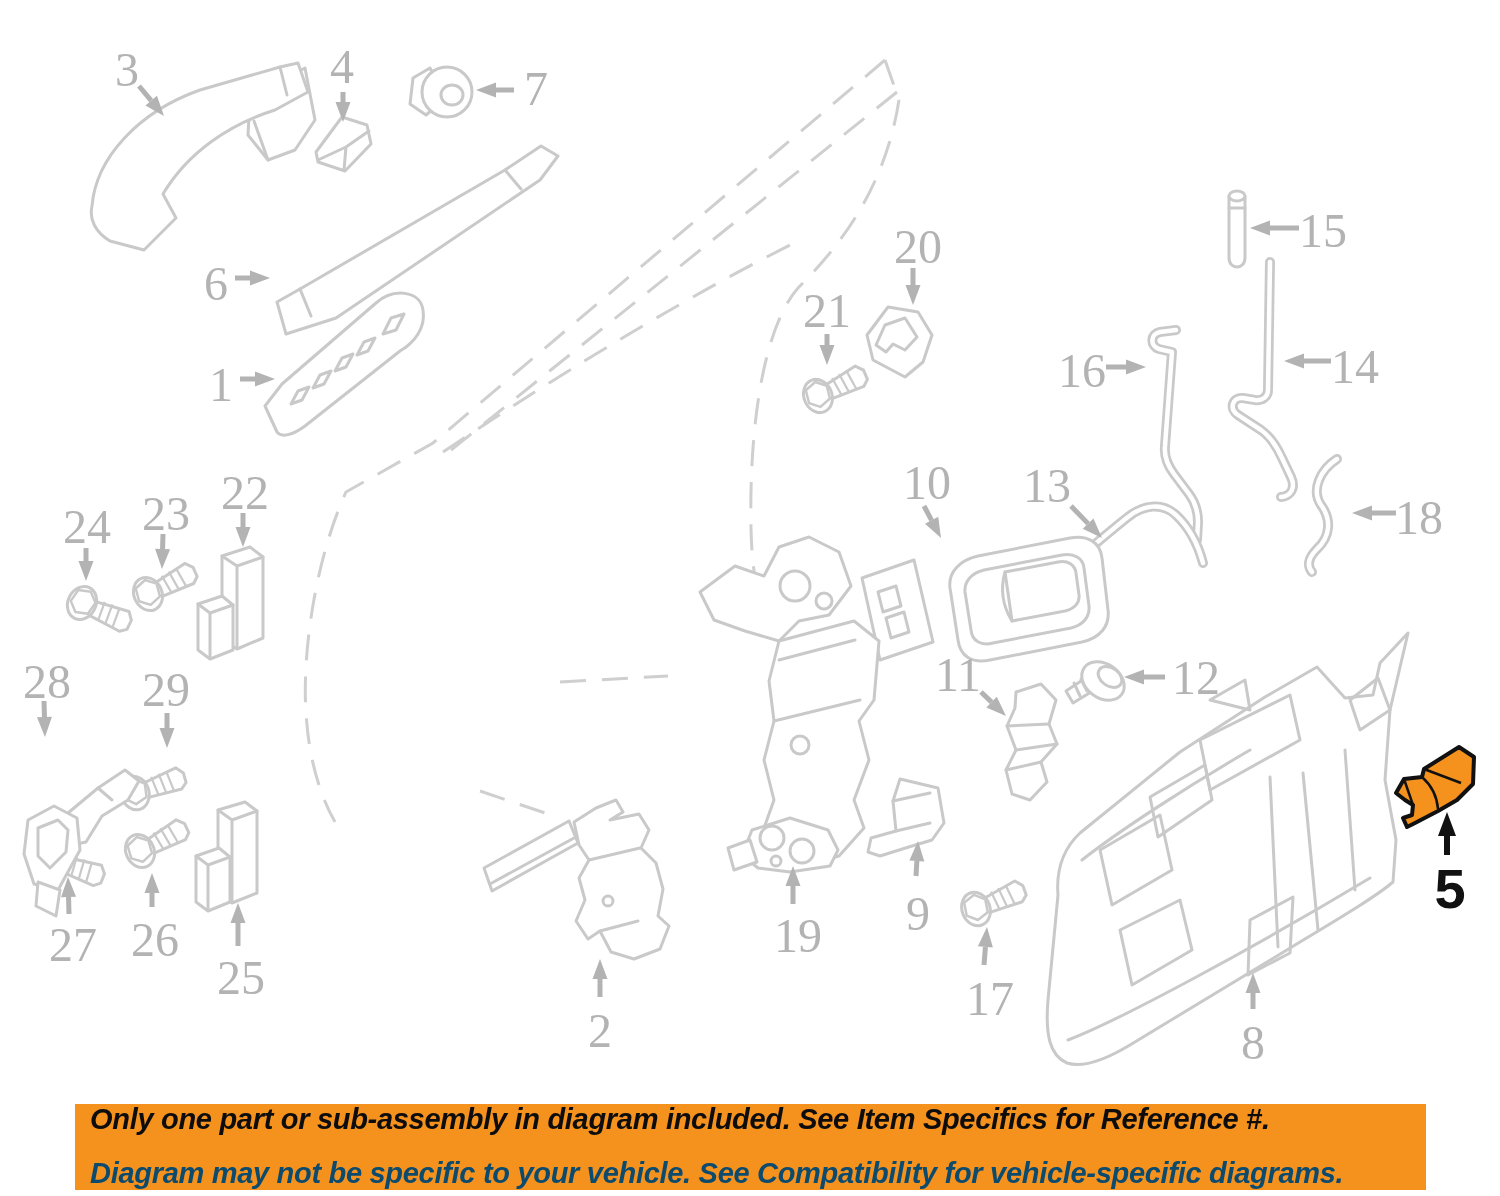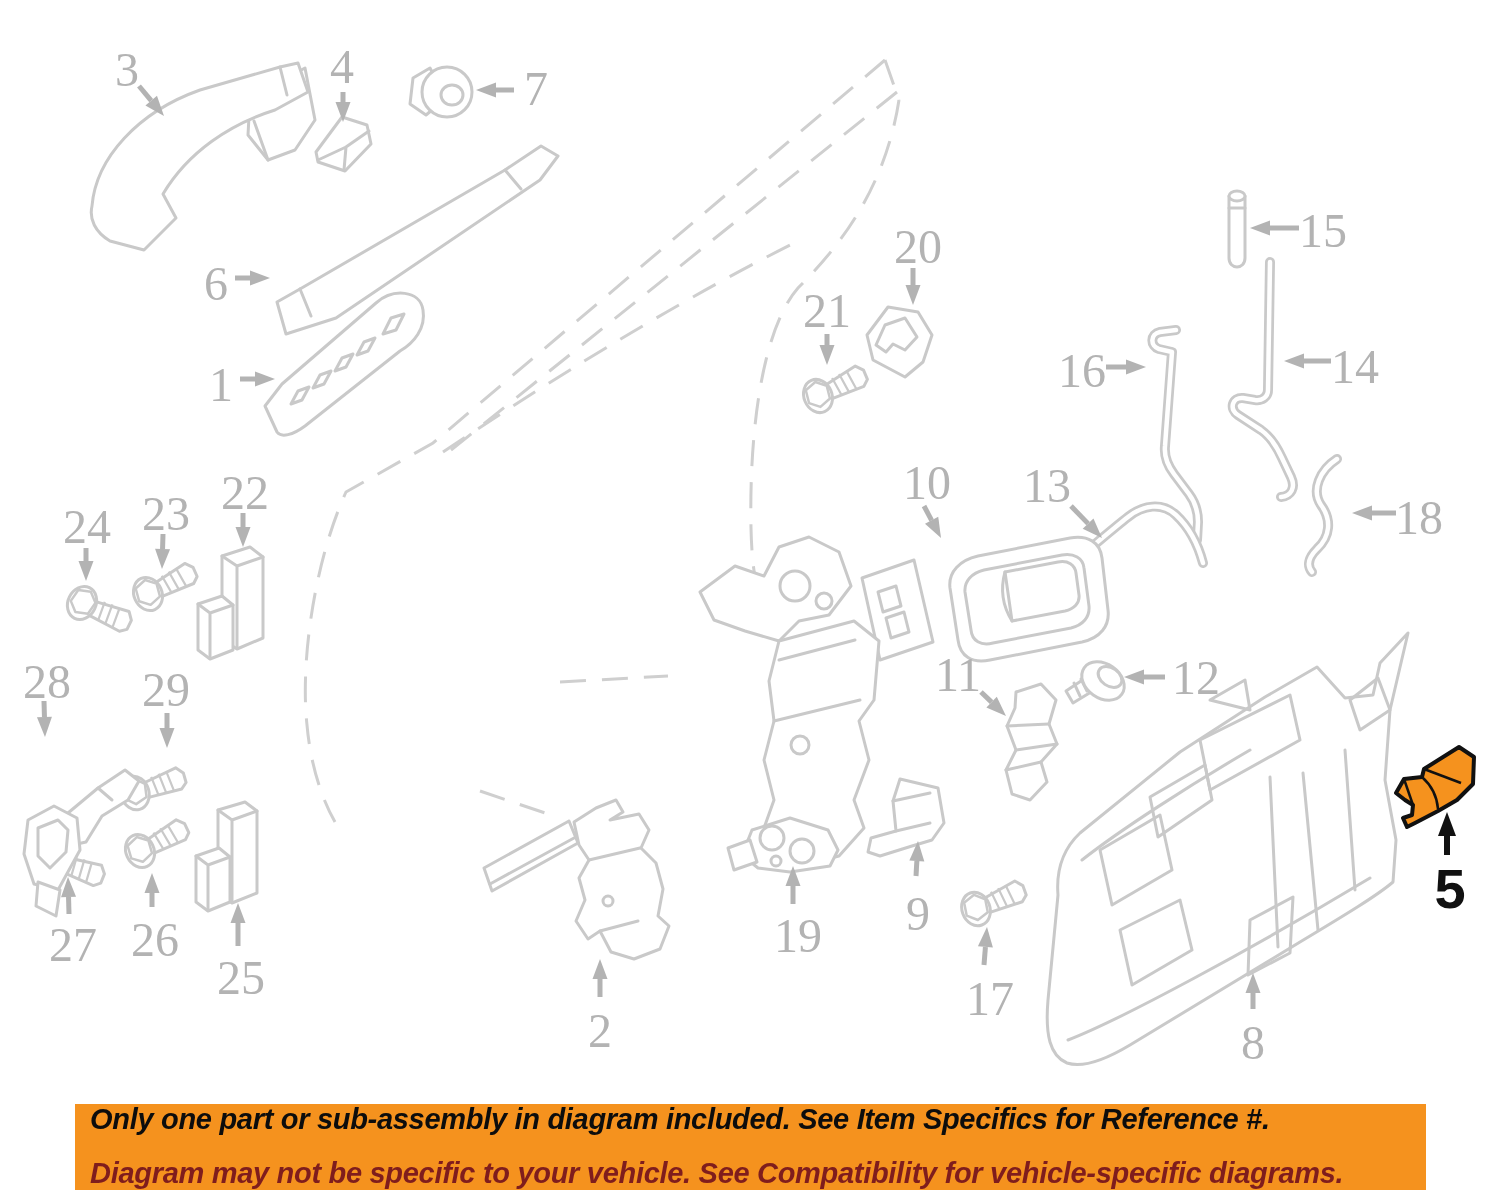--- a/index.html
+++ b/index.html
@@ -357,15 +357,15 @@
         <g>
           <line x1="1447" y1="855" x2="1447" y2="836" stroke="#111111" stroke-width="6"></line>
           <polygon points="1447,812 1456,836 1438,836" fill="#111111"></polygon>
           <text x="1450" y="888" fill="#111111" text-anchor="middle" dominant-baseline="central" font-family="&quot;Liberation Sans&quot;, sans-serif" font-weight="bold" font-size="56">5</text>
         </g>
       </g>
 </svg>
 
 <div class="banner" style="background: rgb(245, 146, 30);">
   <div style="color: rgb(13, 13, 13);">Only one part or sub-assembly in diagram included. See Item Specifics for Reference #.</div>
-  <div style="color: #7f1d1d;">Diagram may not be specific to your vehicle. See Compatibility for vehicle-specific diagrams.</div>
+  <div style="color: #0c4a6e;">Diagram may not be specific to your vehicle. See Compatibility for vehicle-specific diagrams.</div>
 </div>
 </div>
 
 </body></html>

